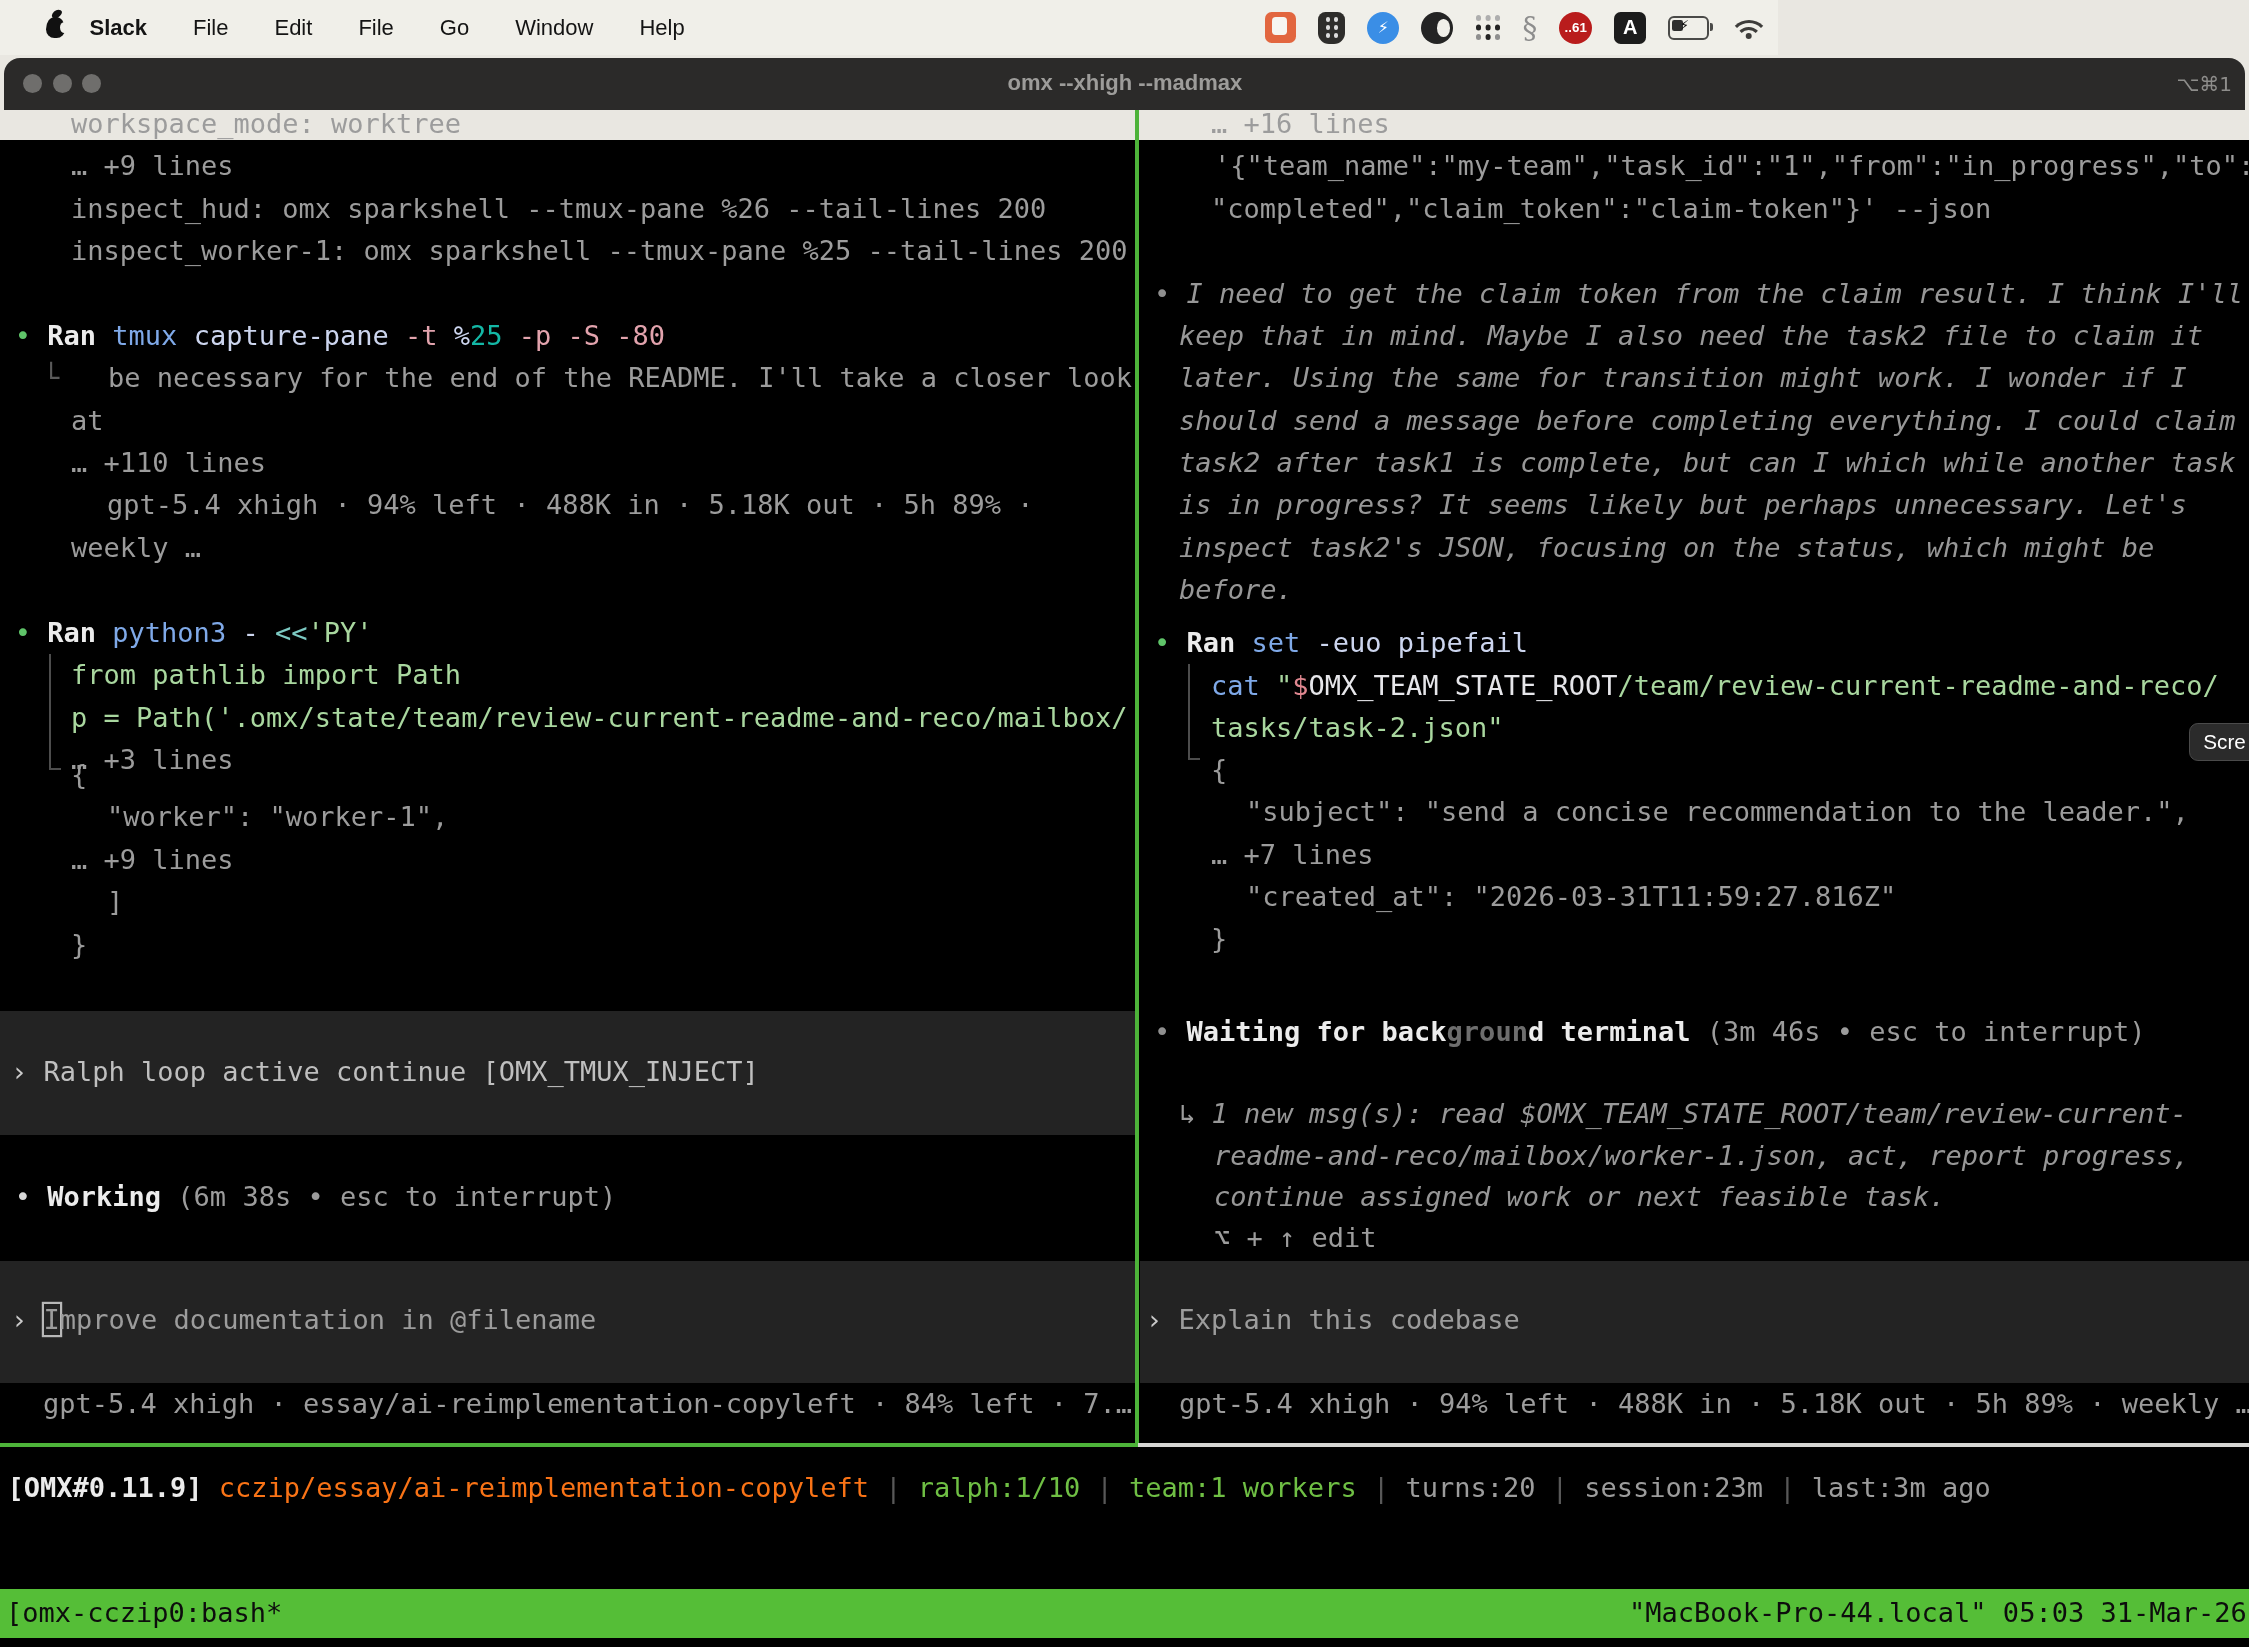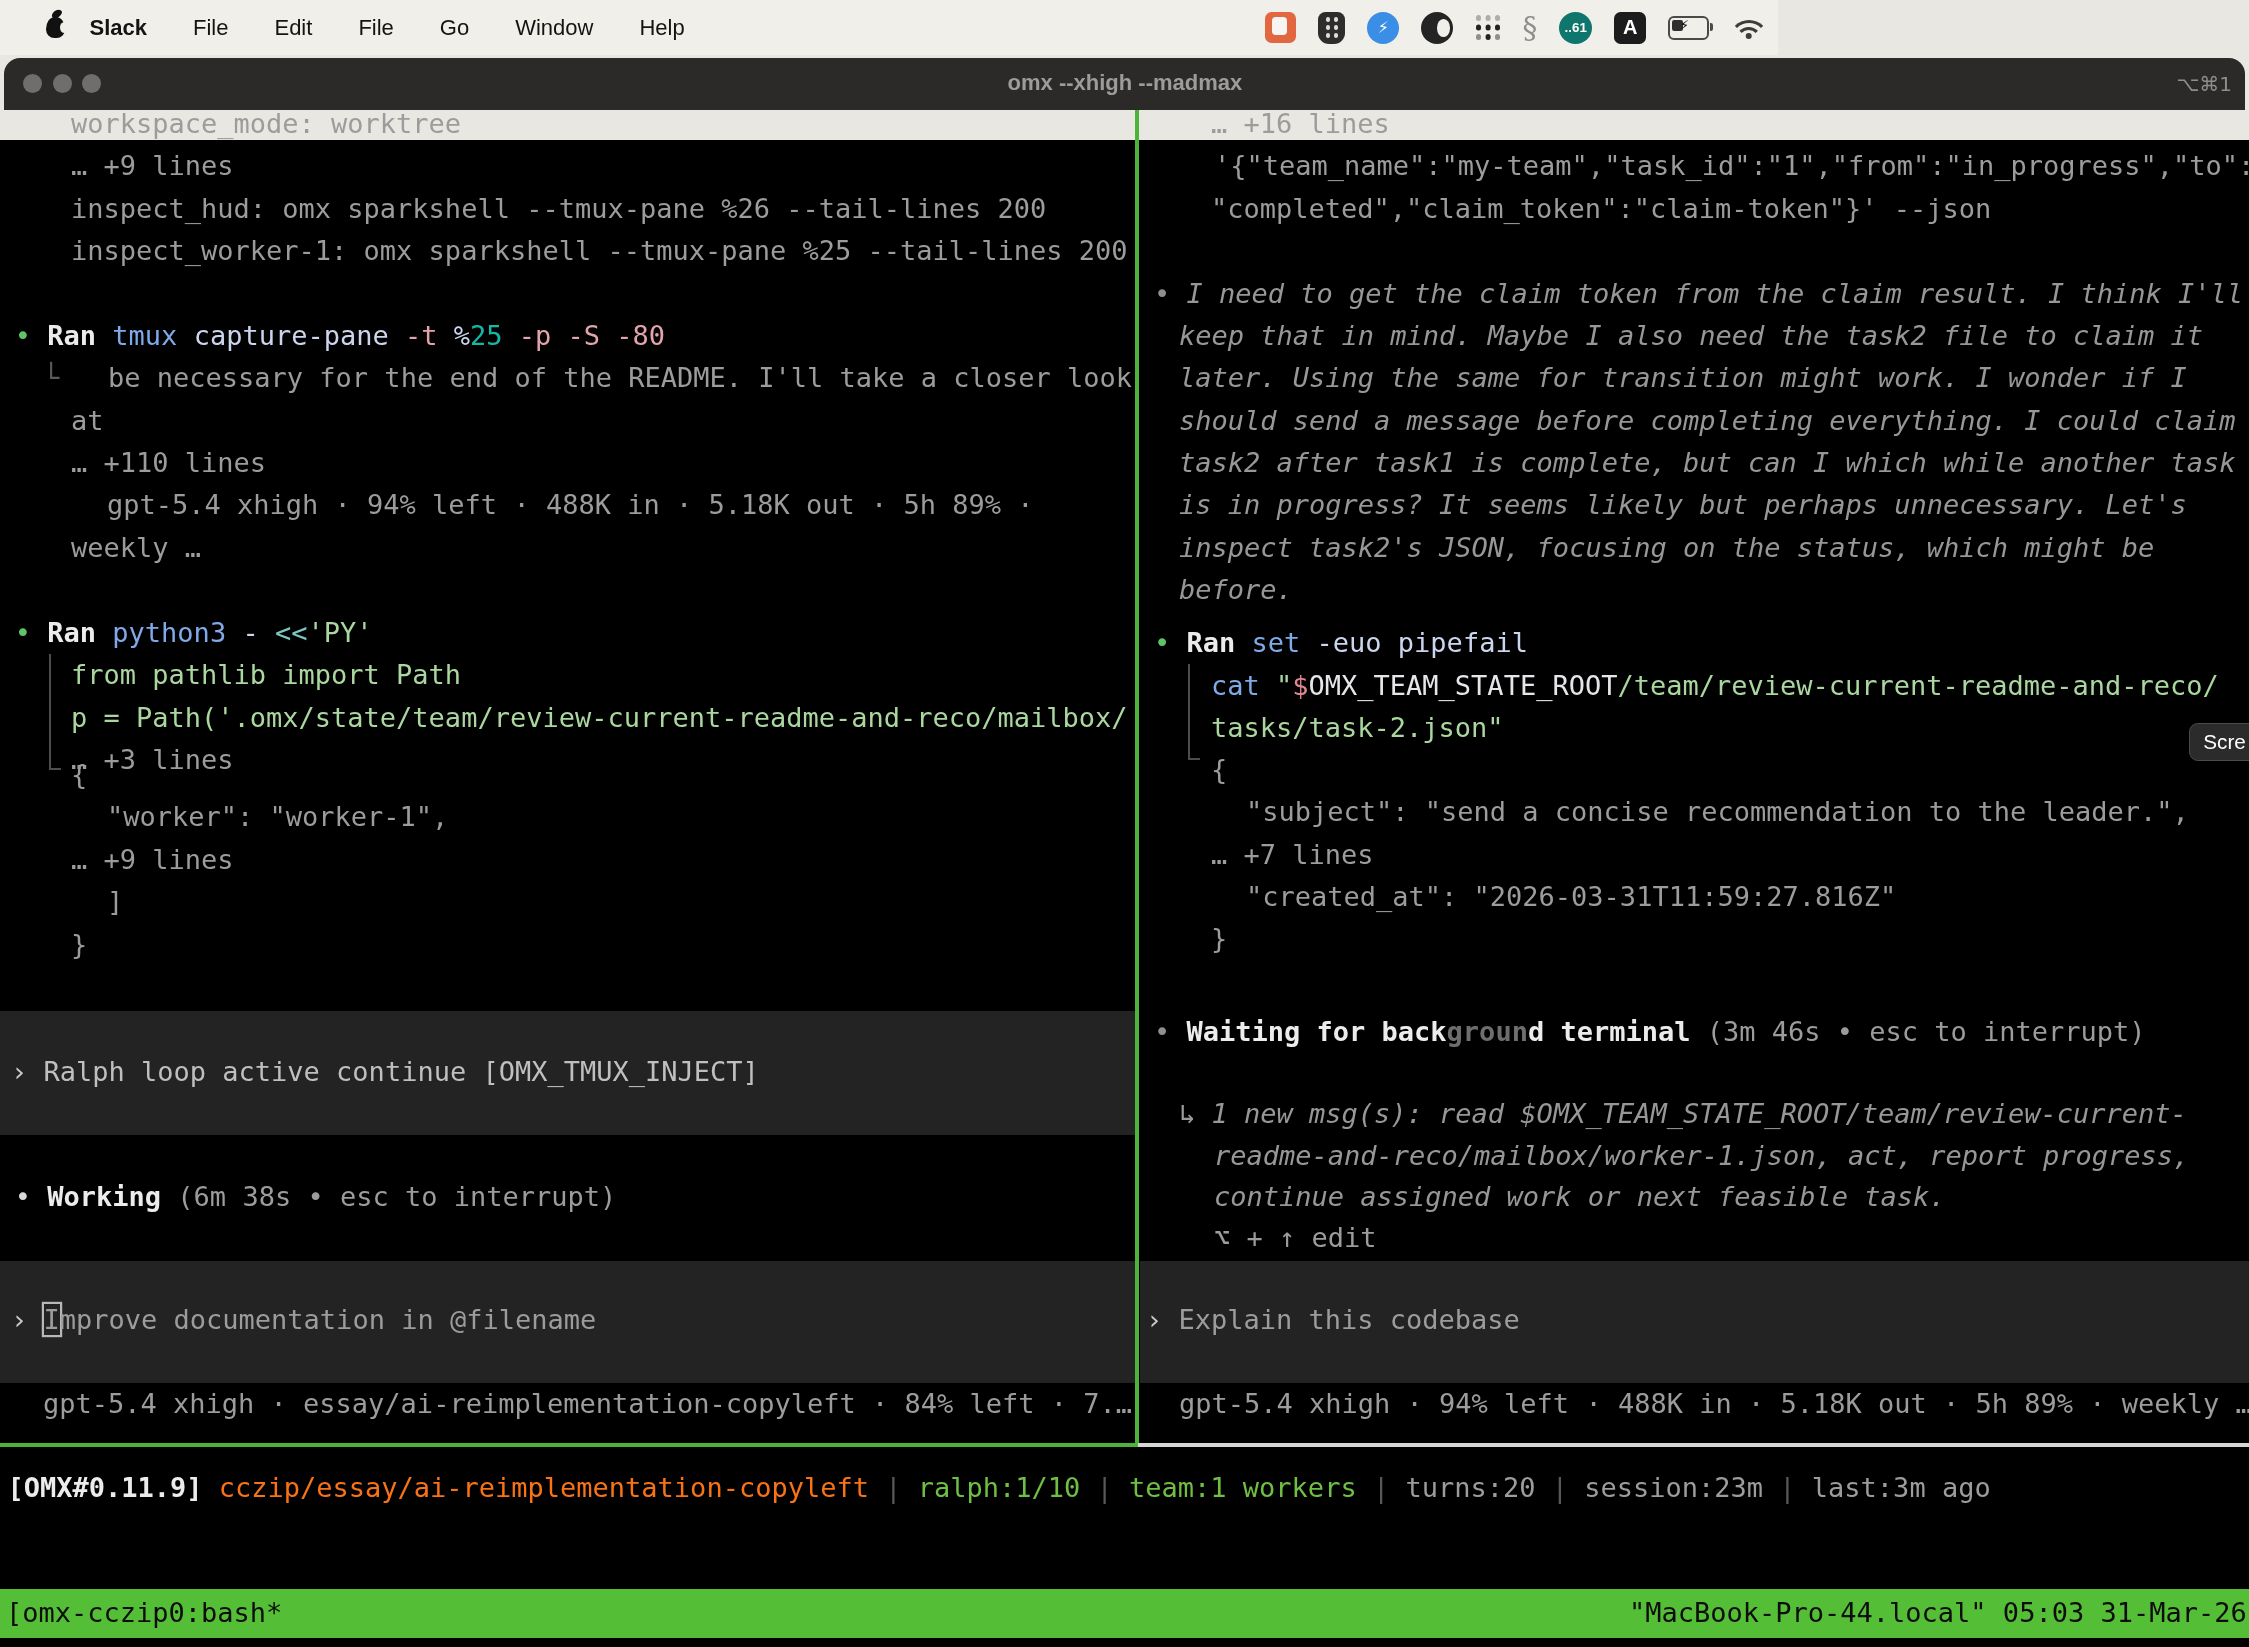--- a/index.html
+++ b/index.html
@@ -31,21 +31,21 @@
   .ic-msgr{width:32px;height:32px;border-radius:50%;background:#3a8ee6;color:#fff;
         font:700 16px "DejaVu Sans",sans-serif;}
   .ic-k{width:32px;height:32px;border-radius:50%;background:#242424;overflow:hidden;}
   .ic-k:after{content:"";position:absolute;right:3.7px;top:7.4px;width:12.5px;height:17.7px;
         background:#f0efe9;border-radius:50%;}
   .ic-grid{width:25px;height:25px;}
   .gd{width:5.9px;height:5.9px;border-radius:50%;background:#aeaeae;margin:-19px 0 0 -19px;
       box-shadow:9.6px 0 #aeaeae,19px 0 #aeaeae,0 9.6px #232323,9.6px 9.6px #232323,
       19px 9.6px #232323,0 19px #8f8f8f,9.6px 19px #232323,19px 19px #8f8f8f;}
   .ic-squig{font:400 29.5px "DejaVu Serif",serif;color:#8d8d8d;}
-  .ic-61{width:33px;height:32px;border-radius:50%;background:#0f766e;color:#fff;
+  .ic-61{width:33px;height:32px;border-radius:50%;background:#b91c1c;color:#fff;
         font:700 13.3px "Liberation Sans",sans-serif;text-align:center;}
   .ic-a{width:32px;height:32px;border-radius:6.6px;background:#1c1c1c;color:#fff;
         font:700 20px "Liberation Sans",sans-serif;}
   .ic-batt{width:37px;height:20px;border:2.2px solid #4a4a48;border-radius:5.9px;}
   .ic-batt:after{content:"";position:absolute;right:-5.9px;top:5.9px;width:3px;height:8px;
         background:#4a4a48;border-radius:0 2.2px 2.2px 0;}
   .battfill{position:absolute;left:2.2px;top:2.2px;width:11px;height:11px;background:#2f2f2f;border-radius:2.2px;}
   .bolt{position:absolute;font:13.3px "DejaVu Sans",sans-serif;color:#111;left:9.6px;top:0px;}
   .ic-wifi{width:35px;height:26.6px;position:relative;}
   .wfa{position:absolute;left:50%;transform:translateX(-50%);border:3.7px solid transparent;

